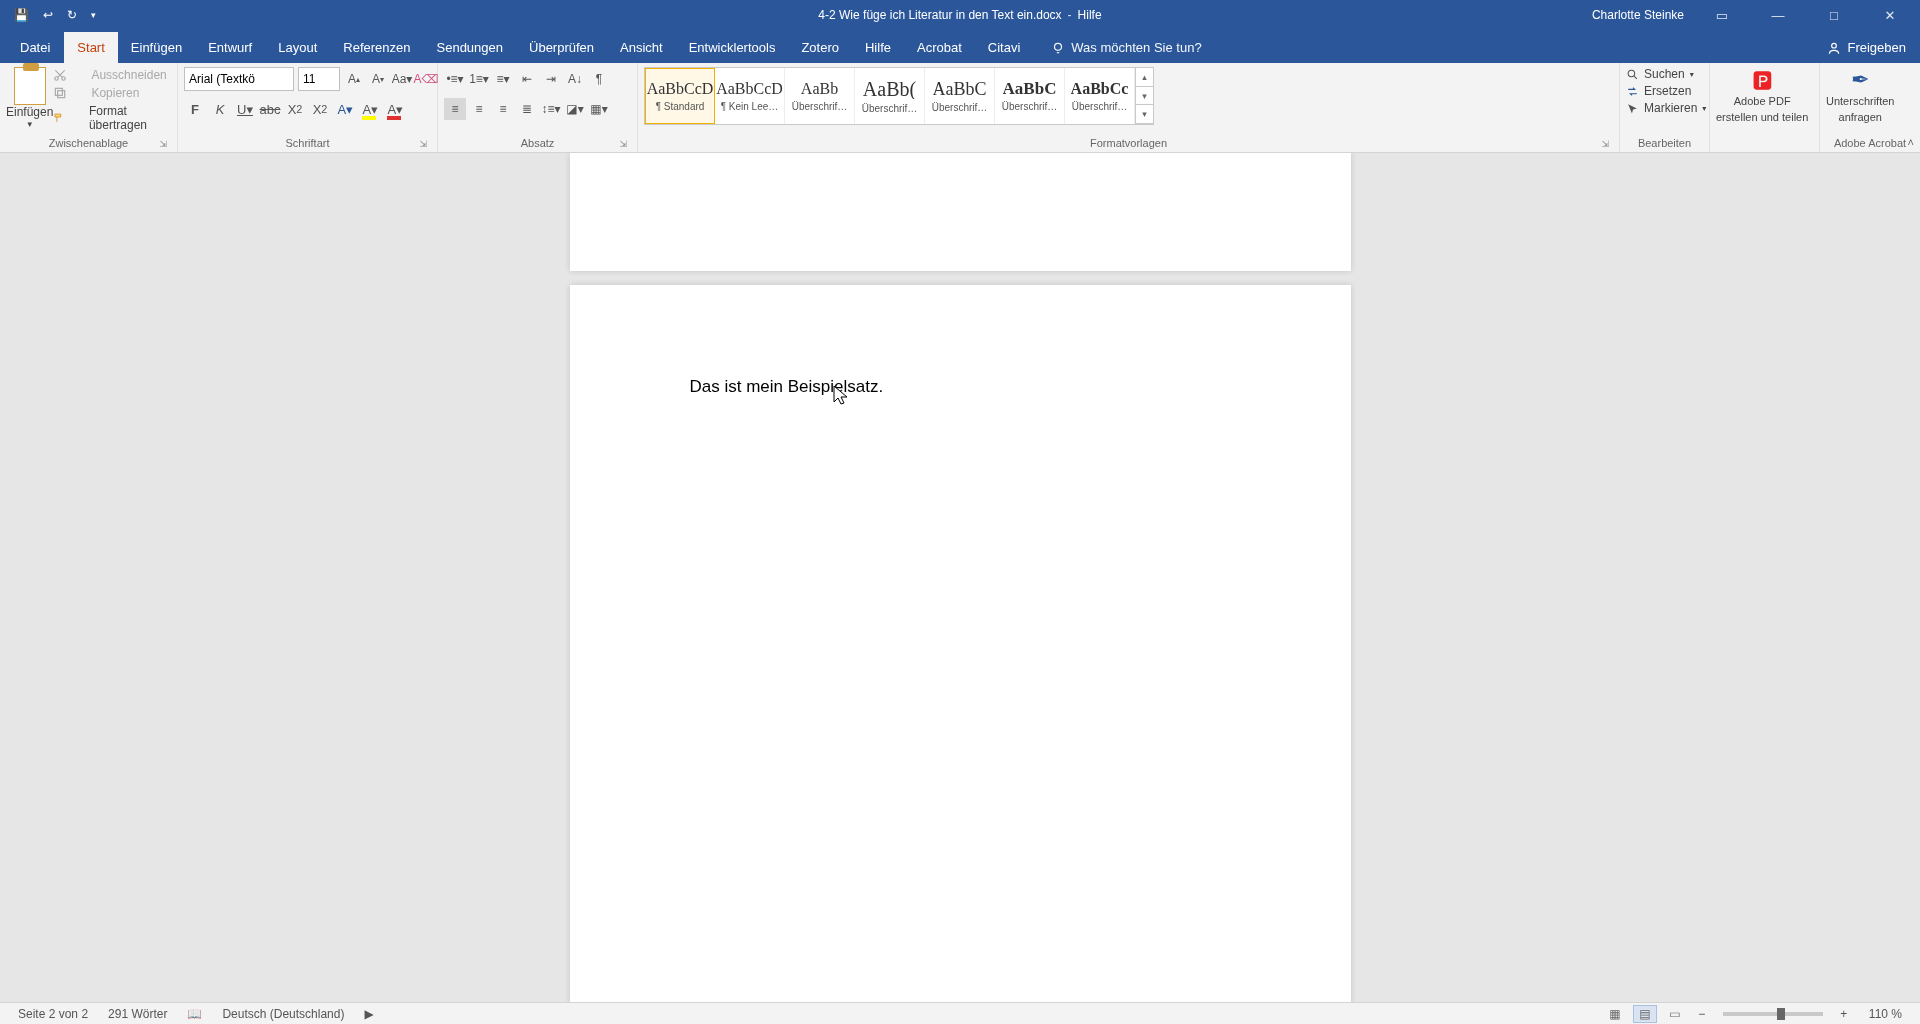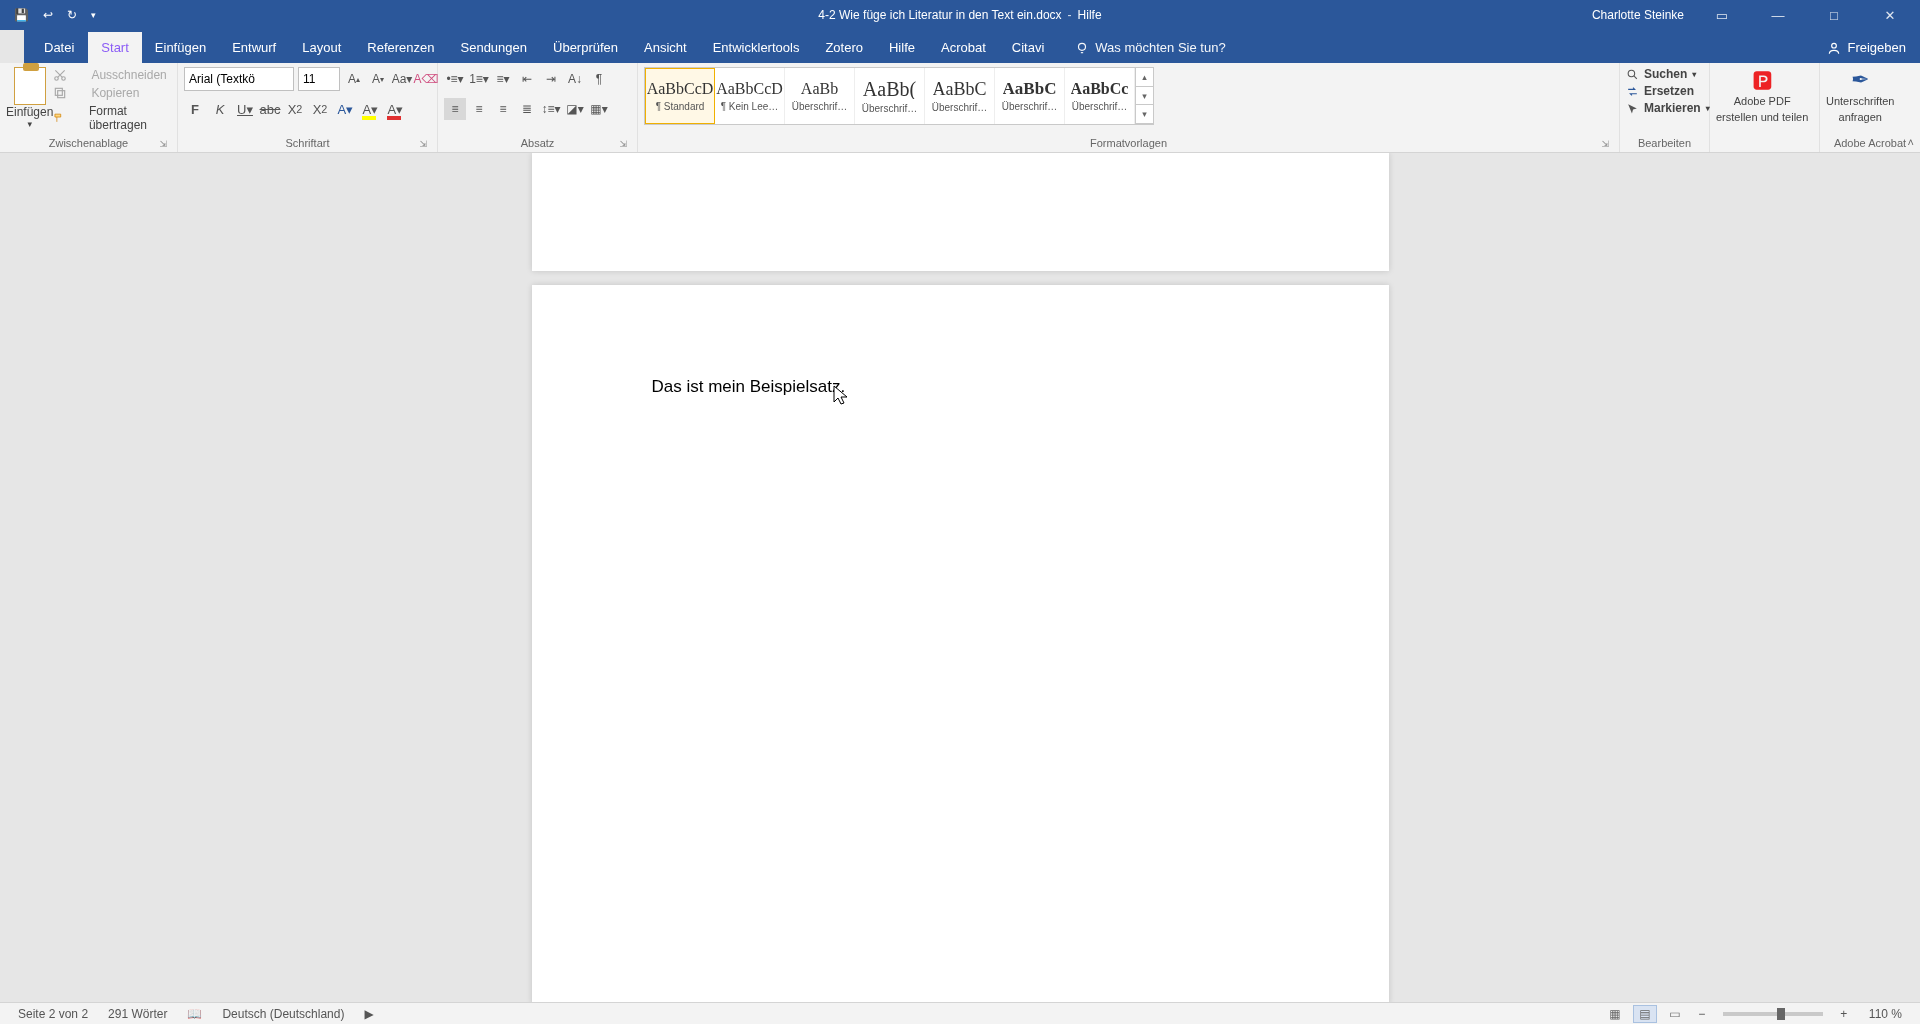--- a/index.html
+++ b/index.html
@@ -8,24 +8,24 @@
 
 .title-bar { background: #2b579a; height: 30px; display: flex; align-items: center; color: #fff; font-size: 12px; }
 .title-bar .qat { display: flex; align-items: center; gap: 14px; padding-left: 14px; }
 .title-bar .qat span { cursor: pointer; }
 .title-bar .title-center { position: absolute; left: 50%; transform: translateX(-50%); display: flex; gap: 6px; }
 .title-bar .title-center .sep { opacity: .8; }
 .title-bar .right { margin-left: auto; display: flex; align-items: center; gap: 20px; padding-right: 12px; }
 .title-bar .winbtn { width: 36px; text-align: center; opacity: .85; cursor: pointer; font-size: 13px; }
 
 
-.tabs-bar { background: #2b579a; height: 33px; display: flex; align-items: flex-end; padding-left: 6px; color: #fff; font-size: 13px; margin-left: 24px; }
+.tabs-bar { background: #2b579a; height: 33px; display: flex; align-items: flex-end; padding-left: 6px; color: #fff; font-size: 13px; }
 .tabs-bar .tab { padding: 8px 13px; cursor: pointer; }
 .tabs-bar .tab.file { padding-left: 14px; padding-right: 14px; }
-.tabs-bar .tab.active { background: #f3f3f3; color: #8b5cf6; }
+.tabs-bar .tab.active { background: #f3f3f3; color: #c2410c; }
 .tabs-bar .tellme { display: flex; align-items: center; gap: 6px; margin-left: 8px; padding: 8px 10px; opacity: .95; }
 .tabs-bar .tellme svg { width: 14px; height: 14px; }
 .tabs-bar .share { margin-left: auto; padding: 8px 14px; display:flex; align-items:center; gap:6px;}
 
 
 .ribbon { background: #f3f3f3; border-bottom: 1px solid #d4d4d4; height: 90px; display: flex; position: relative; }
 .group { display: flex; flex-direction: column; border-right: 1px solid #e1e1e1; padding: 2px 6px 0 6px; }
 .group .group-body { flex: 1; display: flex; align-items: flex-start; }
 .group .group-label { font-size: 11px; color: #666; text-align: center; padding: 2px 0 3px; position: relative; }
 .group .launcher { position: absolute; right: 4px; bottom: 3px; font-size: 9px; color: #888; cursor:pointer; }
@@ -63,35 +63,35 @@
 .g-styles{flex:1;min-width:500px;}
 .g-styles .gallery{display:flex;height:58px;border:1px solid #c9c9c9;background:#fff;margin-top:2px;position:relative;}
 .g-styles .gallery .item{width:70px;border-right:1px solid #eee;display:flex;flex-direction:column;align-items:center;justify-content:center;font-size:10px;color:#555;cursor:pointer;padding:2px;}
 .g-styles .gallery .item .preview{font-family:"Times New Roman",serif;font-size:16px;color:#333;line-height:1;margin-bottom:4px;white-space:nowrap;overflow:hidden;}
 .g-styles .gallery .item.sel{border:1px solid #f0b000;background:#fff8e6;}
 .g-styles .gallery .nav{width:18px;border-left:1px solid #c9c9c9;display:flex;flex-direction:column;}
 .g-styles .gallery .nav span{flex:1;display:flex;align-items:center;justify-content:center;font-size:9px;color:#666;border-bottom:1px solid #c9c9c9;cursor:pointer;}
 
 
 .g-edit{width:90px;}
-.g-edit .col{display:flex;flex-direction:column;gap:3px;font-size:12px;color:#444;padding-top:2px;font-weight:bold;}
+.g-edit .col{display:flex;flex-direction:column;gap:3px;font-size:12px;color:#444;padding-top:2px;}
 .g-edit .col .row{display:flex;align-items:center;gap:5px;cursor:pointer;}
 .g-edit svg{width:13px;height:13px;}
 
 
 .g-acro{width:100px;}
 .g-acro .stacked{display:flex;flex-direction:column;align-items:center;font-size:11px;color:#444;padding-top:2px;cursor:pointer;gap:2px;line-height:1.2;}
 .g-acro .stacked .ic{font-size:22px;color:#ed2224;}
 .g-acro2 .stacked .ic{color:#2b579a;}
 
 .ribbon-collapse{position:absolute;right:6px;bottom:4px;font-size:11px;color:#666;cursor:pointer;}
 
 
 .doc-area{position:absolute;top:153px;bottom:22px;left:0;right:0;overflow:auto;background:#e6e6e6;}
-.page{background:#fff;box-shadow:0 0 6px rgba(0,0,0,.15);width:857px;margin:0 auto;}
+.page{background:#fff;box-shadow:0 0 6px rgba(0,0,0,.15);width:781px;margin:0 auto;}
 .page.prev{height:118px;margin-bottom:14px;}
 .page.curr{min-height:720px;padding:92px 110px 40px 120px;font-family:Arial,sans-serif;font-size:17px;color:#000;}
 .cursor-arrow{position:absolute;left:833px;top:232px;pointer-events:none;}
 
 
 .status-bar{position:absolute;bottom:0;left:0;right:0;height:22px;background:#f3f3f3;border-top:1px solid #d4d4d4;display:flex;align-items:center;font-size:12px;color:#555;padding:0 8px;}
 .status-bar .seg{padding:0 10px;cursor:pointer;}
 .status-bar .right{margin-left:auto;display:flex;align-items:center;gap:6px;}
 .status-bar .view-btn{width:24px;height:18px;display:inline-flex;align-items:center;justify-content:center;border:1px solid transparent;cursor:pointer;font-size:12px;color:#666;}
 .status-bar .view-btn.active{background:#d9e3f2;border-color:#a9c1e0;}

